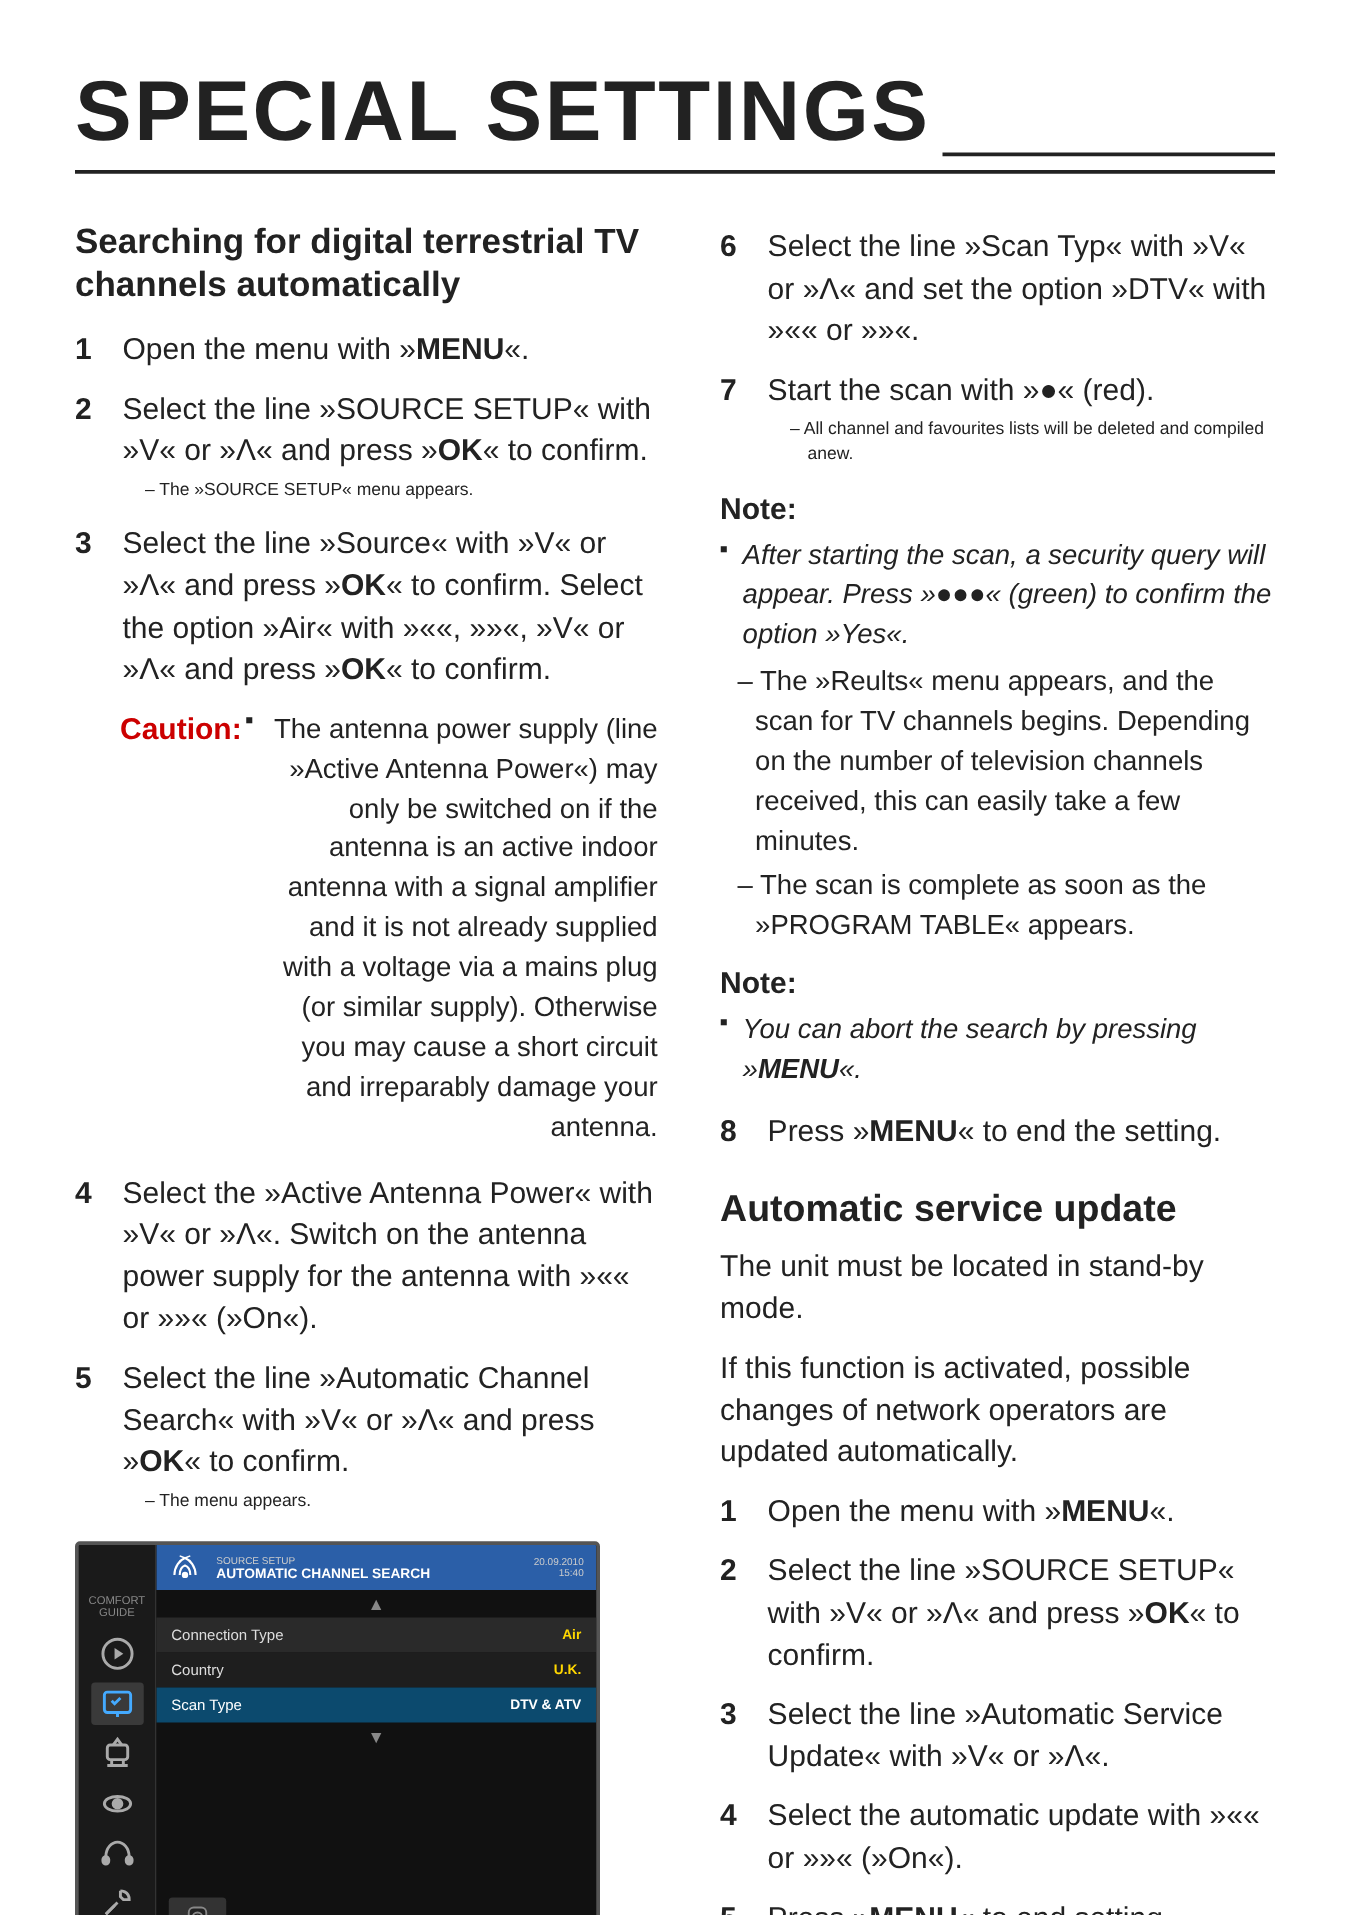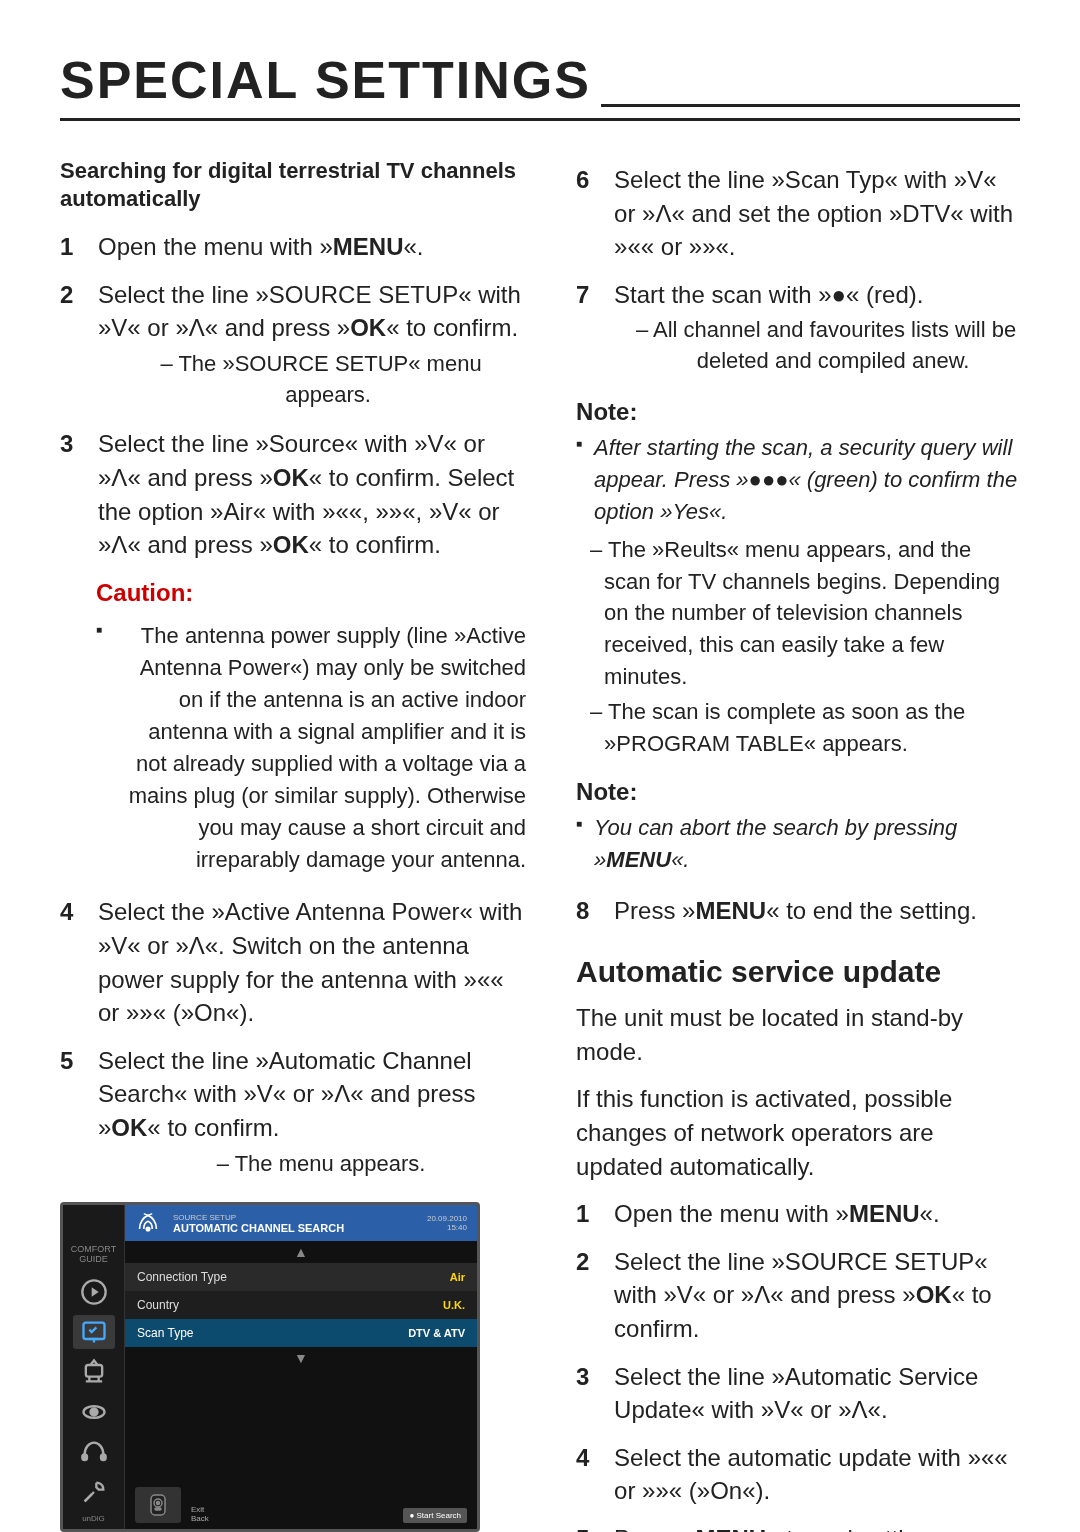--- a/index.html
+++ b/index.html
@@ -14,21 +14,21 @@
       position: relative;
     }
 
     .page {
       padding: 50px 60px 60px 60px;
       position: relative;
     }
 
     
     .page-title {
-      font-size: 52px;
+      font-size: 68px;
       font-weight: 900;
       text-transform: uppercase;
       letter-spacing: 2px;
       border-bottom: 3px solid #222;
       padding-bottom: 8px;
       margin-bottom: 36px;
       display: flex;
       align-items: flex-end;
     }
     .page-title::after {
@@ -48,21 +48,21 @@
     .col-left {
       flex: 1.05;
     }
 
     .col-right {
       flex: 1;
     }
 
     
     .section-heading {
-      font-size: 22px;
+      font-size: 28px;
       font-weight: 900;
       color: #222;
       margin-bottom: 18px;
       line-height: 1.25;
     }
 
     
     .steps {
       list-style: none;
       padding: 0;
@@ -111,24 +111,23 @@
       position: absolute;
       left: 0;
       top: 0;
       font-size: 10px;
       line-height: 2;
     }
 
     
     .sub-dash {
       padding-left: 18px;
-      font-size: 22px;
+      font-size: 14px;
       line-height: 1.4;
       margin-top: 4px;
-      text-align: center;
     }
     .sub-dash p {
       padding-left: 14px;
       text-indent: -14px;
       margin-bottom: 3px;
     }
     .sub-dash p::before {
       content: '– ';
     }
 
@@ -397,21 +396,21 @@
         </li>
 
         <li>
           <span class="step-num bold">3</span>
           <span class="step-body">
             Select the line »Source« with »V« or »Λ« and press »<span class="bold">OK</span>« to confirm.
             Select the option »Air« with »««, »»«, »V« or »Λ« and press »<span class="bold">OK</span>« to confirm.
           </span>
         </li>
 
-        <li style="flex-direction:column; gap:3px; margin-left:36px;">
+        <li style="flex-direction:row; gap:3px; margin-left:36px;">
           <div class="caution-title">Caution:</div>
           <ul class="caution-items">
             <li>
               The antenna power supply (line »Active Antenna Power«) may only be switched on if the antenna is an active indoor antenna with a signal amplifier and it is not already supplied with a voltage via a mains plug (or similar supply). Otherwise you may cause a short circuit and irreparably damage your antenna.
             </li>
           </ul>
         </li>
 
         <li>
           <span class="step-num bold">4</span>

